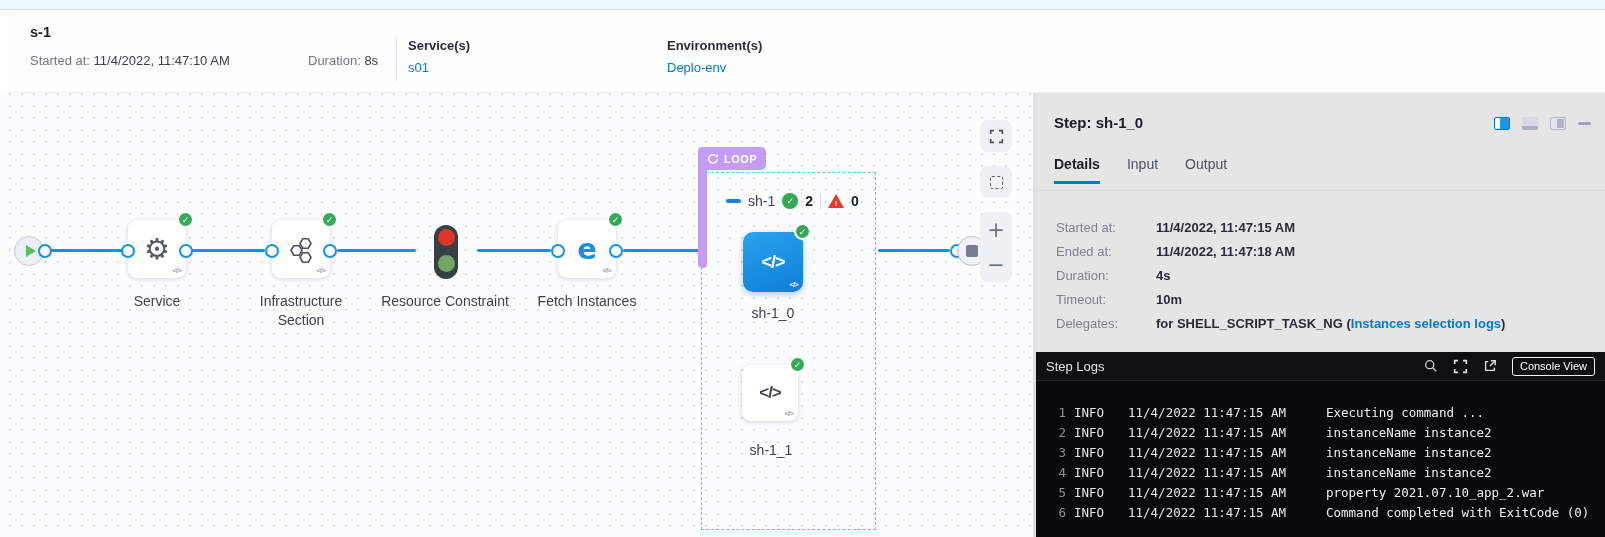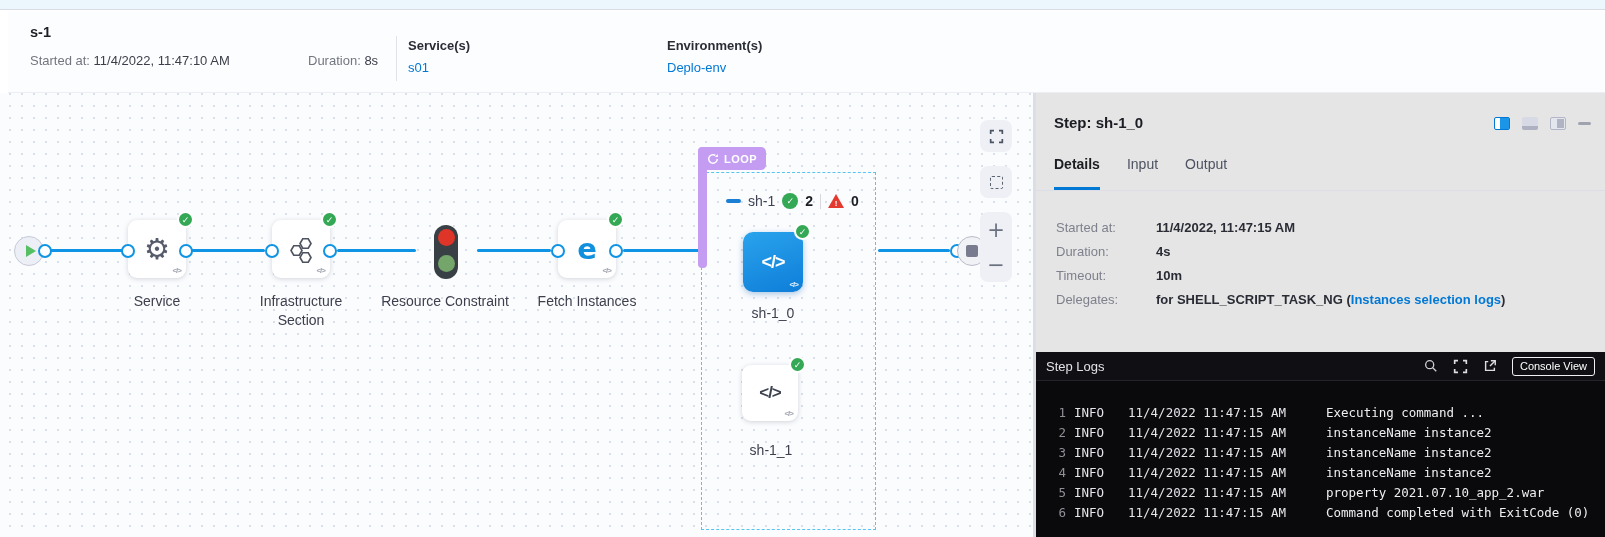--- a/index.html
+++ b/index.html
@@ -84,21 +84,21 @@
   .layout-icons { position:absolute; top:24px; right:14px; display:flex; align-items:center; gap:12px; }
   .li1 { width:16px; height:13px; border:1.5px solid #0278d5; border-radius:2px; background:#fff; position:relative; cursor:pointer; }
   .li1 .fillr { position:absolute; right:0; top:0; width:9px; height:100%; background:#1b95e8; }
   .li2 { width:16px; height:13px; background:#d7d9e4; border-radius:2px; position:relative; cursor:pointer; }
   .li2 .fillb { position:absolute; left:0; bottom:0; width:100%; height:4px; background:#aeb1c2; border-radius:0 0 2px 2px; }
   .li3 { width:16px; height:13px; background:#e4e6ee; border:1px solid #b3b6c6; border-radius:2px; position:relative; cursor:pointer; }
   .li3 .fillr3 { position:absolute; right:1px; top:1px; width:7px; height:9px; background:#b0b3c3; }
   .pmin { width:13px; height:2.5px; background:#9fa3b0; border-radius:2px; cursor:pointer; }
 
   .tabs { position:absolute; left:18px; top:63px; display:flex; gap:27px; }
-  .tab { font-size:14px; color:#4c5260; padding-bottom:15px; border-bottom:3px solid transparent; cursor:pointer; }
+  .tab { font-size:14px; color:#4c5260; padding-bottom:9px; border-bottom:3px solid transparent; cursor:pointer; }
   .tab.active { font-weight:bold; color:#1b1d23; border-bottom-color:#0278d5; }
   .tabline { position:absolute; left:0; top:97px; right:0; height:1px; background:#dcdde7; }
 
   .drows { position:absolute; left:20px; top:122px; right:8px; }
   .drow { display:flex; height:24px; align-items:center; font-size:13px; }
   .dlabel { width:100px; color:#7e808c; }
   .dvalue { font-weight:bold; color:#2a2c35; }
   .dlink { color:#0278d5; cursor:pointer; }
 
   .logs { position:absolute; left:0; top:259px; right:0; bottom:0; }
@@ -266,20 +266,24 @@
         <div class="tab active">Details</div>
         <div class="tab">Input</div>
         <div class="tab">Output</div>
       </div>
       <div class="tabline"></div>
 
       <div class="drows">
         <div class="drow">
           <span class="dlabel">Started at:</span>
           <span class="dvalue">11/4/2022, 11:47:15 AM</span>
+        </div>
+        <div class="drow">
+          <span class="dlabel">Ended at:</span>
+          <span class="dvalue">11/4/2022, 11:47:18 AM</span>
         </div>
         <div class="drow">
           <span class="dlabel">Duration:</span>
           <span class="dvalue">4s</span>
         </div>
         <div class="drow">
           <span class="dlabel">Timeout:</span>
           <span class="dvalue">10m</span>
         </div>
         <div class="drow">

